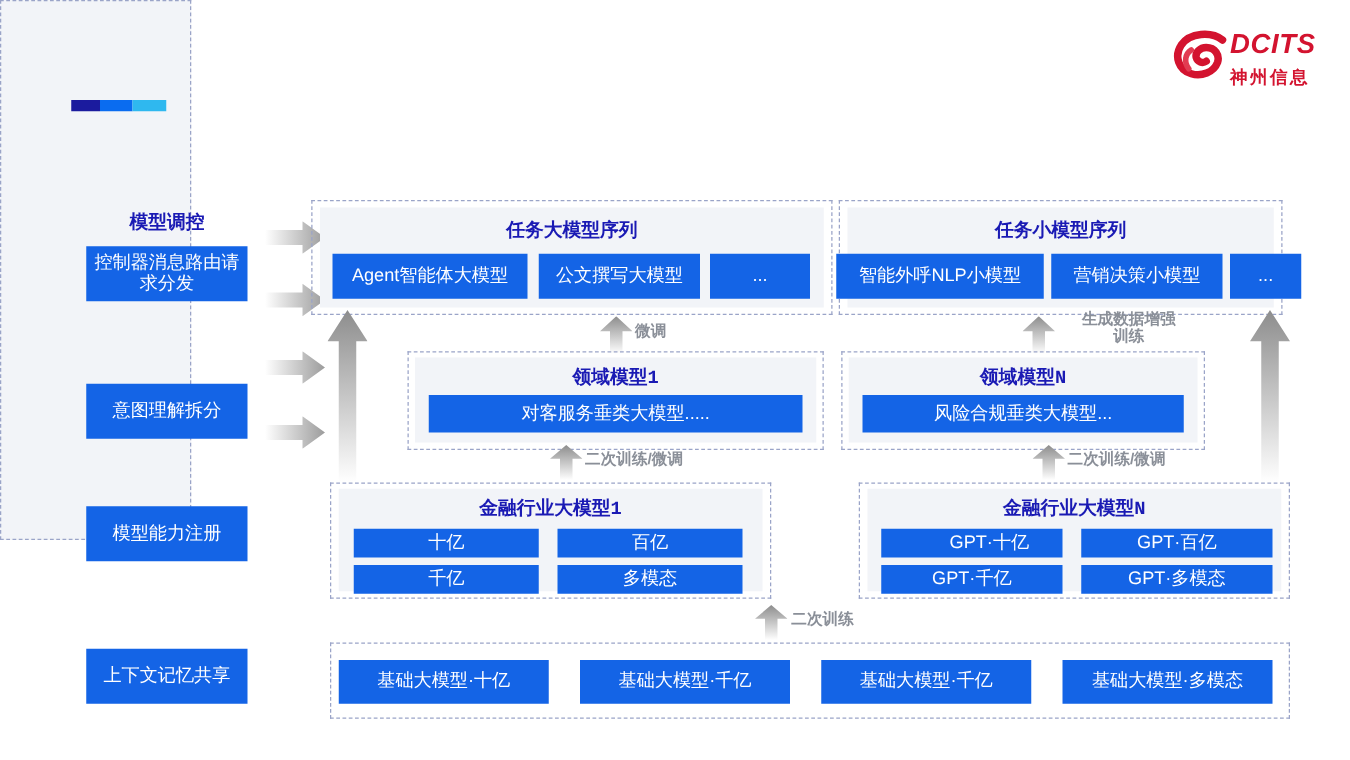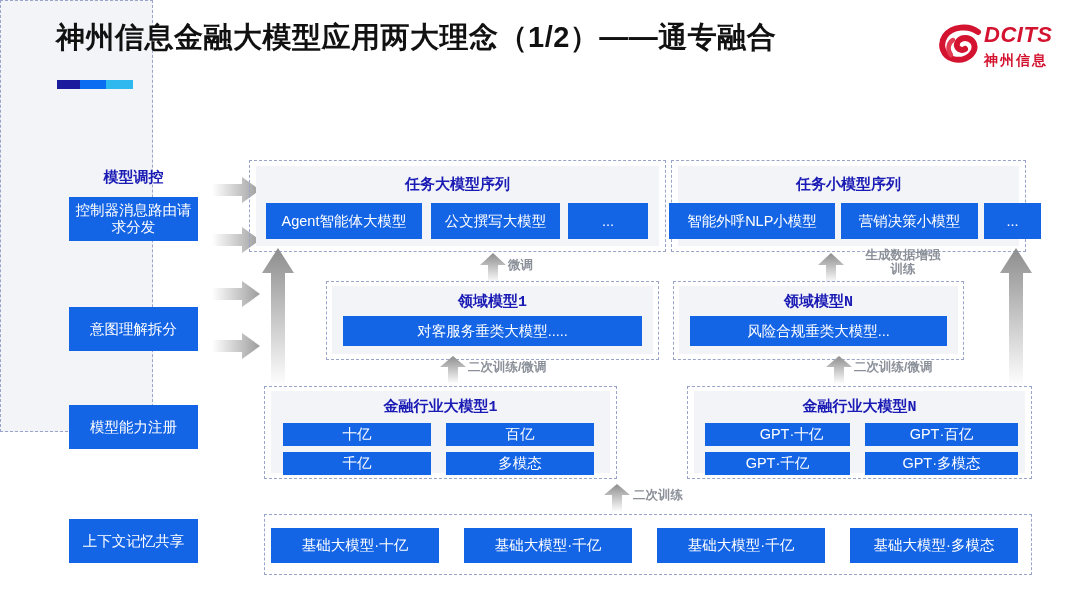--- a/index.html
+++ b/index.html
@@ -26,21 +26,21 @@
   .subtitle{
     position:absolute;left:0;right:0;top:100px;text-align:center;
     font-size:16.5px;font-weight:bold;color:#1111cc;letter-spacing:.2px;
   }
 
   
   .logo{position:absolute;right:14px;top:20px;width:128px;height:52px;display:flex;align-items:center;}
   .logo .mark{width:44px;height:44px;flex:0 0 44px;}
   .logo .txt{margin-left:2px;line-height:1;}
   .logo .dcits{font-size:22px;font-weight:bold;color:#d3132f;letter-spacing:.5px;font-style:italic;}
-  .logo .cn{font-size:14px;font-weight:bold;color:#d3132f;letter-spacing:2px;margin-top:8px;font-family:Liberation Serif, serif;}
+  .logo .cn{font-size:14px;font-weight:bold;color:#d3132f;letter-spacing:2px;margin-top:8px;}
 
   
   .dashbox{position:absolute;border:1px dashed #9aa4c8;box-sizing:border-box;}
   .panel{position:absolute;background:#f2f4f8;box-sizing:border-box;}
   .blue{
     background:#1464e6;color:#ffffff;
     display:flex;align-items:center;justify-content:center;
     text-align:center;font-size:14.5px;line-height:1.15;
     box-sizing:border-box;position:absolute;
   }
@@ -79,21 +79,20 @@
 
   
   #base-wrap{left:264px;top:514px;width:768px;height:61px;}
   .basebtn{top:528px;width:168px;height:35px;font-size:14.5px;text-align:right;}
 </style>
 </head>
 <body>
 
 <div class="slide">
 
-  <div class="title">神州信息金融大模型应用两大理念（1/2）——通专融合</div>
 
   <div class="accentbar">
     <i class="ab1"></i>
     <i class="ab2"></i>
     <i class="ab3"></i>
   </div>
 
 
   <div class="logo">
     <svg class="mark" viewBox="0 0 44 44">

